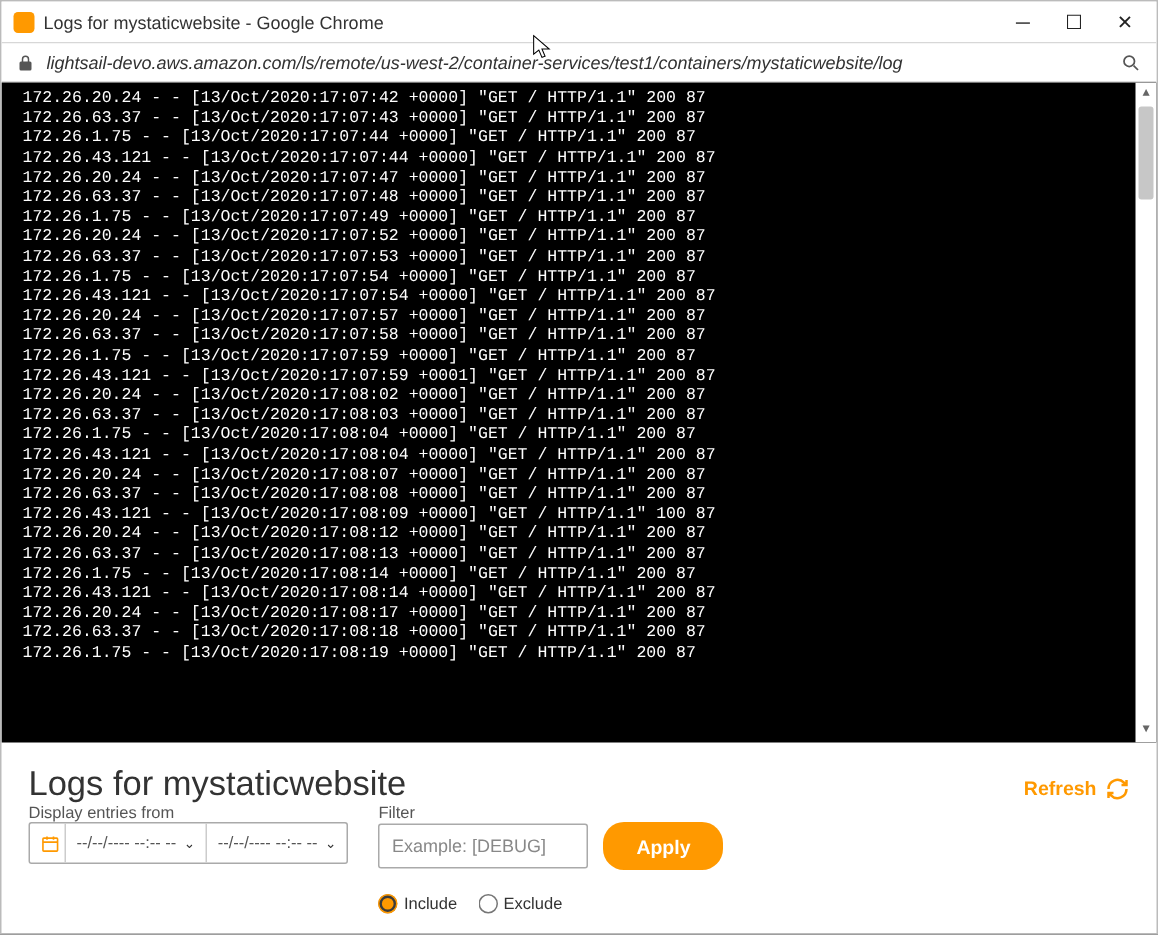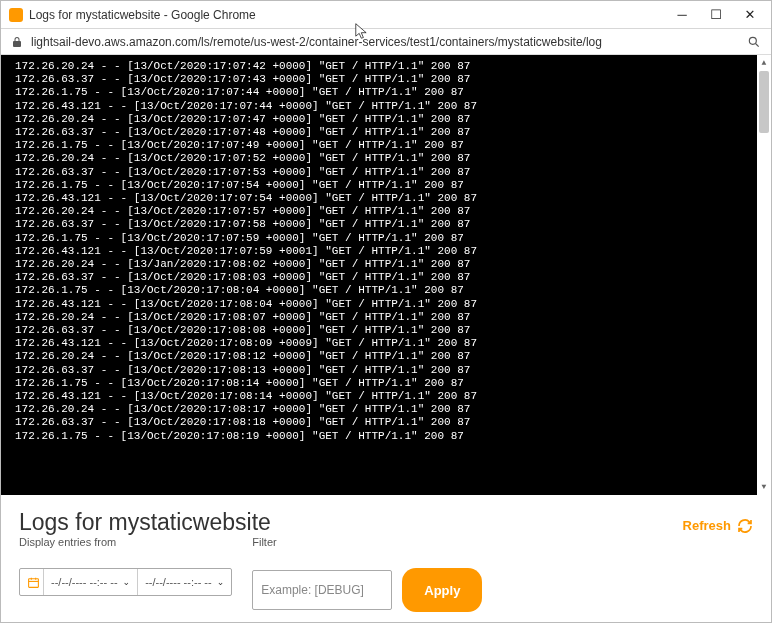--- a/index.html
+++ b/index.html
@@ -5,44 +5,44 @@
   *{box-sizing:border-box;margin:0;padding:0;}
   body{font-family:Arial,Helvetica,sans-serif;background:#fff;width:772px;height:623px;overflow:hidden;border:1px solid #bbb;position:relative;}
   .titlebar{height:28px;background:#fff;border-bottom:1px solid #d7d7d7;display:flex;align-items:center;padding:0 4px 0 8px;font-size:12px;color:#333;}
   .favicon{width:14px;height:14px;border-radius:3px;background:#ff9900;margin-right:6px;flex-shrink:0;}
   .titlebar-title{flex:1;white-space:nowrap;overflow:hidden;text-overflow:ellipsis;}
   .win-btns{display:flex;}
   .win-btn{width:34px;height:26px;display:flex;align-items:center;justify-content:center;font-size:13px;color:#222;font-family:sans-serif;}
   .addr{height:26px;background:#fff;display:flex;align-items:center;padding:0 10px;font-size:12px;color:#333;border-bottom:1px solid #dcdcdc;}
   .lock{margin-right:8px;display:flex;align-items:center;}
   .lock svg{width:12px;height:12px;}
-  .url{flex:1;white-space:nowrap;overflow:hidden;text-overflow:ellipsis;}
+  .url{flex:1;white-space:nowrap;overflow:hidden;text-overflow:ellipsis;font-style:italic;}
   .mag{margin-left:8px;display:flex;align-items:center;}
   .mag svg{width:14px;height:14px;}
   .logpane{background:#000;color:#fff;font-family:"Consolas","Courier New",monospace;font-size:11px;line-height:13.2px;height:440px;overflow:hidden;padding:5px 0 12px 14px;position:relative;}
   .log-line{white-space:pre;}
   .scroll-track{position:absolute;top:0;right:0;width:14px;height:100%;background:#fff;}
   .scroll-up,.scroll-dn{height:16px;display:flex;align-items:center;justify-content:center;color:#666;font-size:8px;}
   .scroll-thumb{position:absolute;top:16px;left:2px;width:10px;height:62px;background:#c7c7c7;border-radius:2px;}
   .panel{padding:14px 18px 8px 18px;}
   .panel-head{display:flex;align-items:baseline;justify-content:space-between;}
   .panel-title{font-size:23px;font-weight:300;color:#333;}
   .refresh{color:#ff9900;font-size:13px;display:flex;align-items:center;gap:6px;font-weight:700;}
   .refresh svg{width:16px;height:16px;}
   .form-row{display:flex;gap:20px;align-items:flex-start;margin-bottom:8px;}
   .grp{display:flex;flex-direction:column;}
-  .grp-label{font-size:11px;color:#555;margin-bottom:20px;}
+  .grp-label{font-size:11px;color:#555;margin-bottom:0;}
   .date-box{display:flex;border:1px solid #aaa;border-radius:2px;height:28px;align-items:stretch;background:#fff;}
   .date-seg{display:flex;align-items:center;padding:0 7px;font-size:11px;color:#555;white-space:nowrap;border-right:1px solid #ccc;}
   .date-seg:last-child{border-right:none;}
   .cal-ico{color:#ff9900;padding-right:3px;}
   .chev{font-size:9px;padding-left:5px;color:#333;}
-  .filter-input{height:40px;width:140px;border:1px solid #aaa;border-radius:2px;padding:0 8px;font-size:12px;color:#333;}
+  .filter-input{height:30px;width:140px;border:1px solid #aaa;border-radius:2px;padding:0 8px;font-size:12px;color:#333;}
   .filter-input::placeholder{color:#888;}
-  .apply-btn{height:44px;padding:0 22px;background:#ff9900;color:#fff;border:none;border-radius:14px;font-size:13px;font-weight:600;cursor:pointer;}
+  .apply-btn{height:32px;padding:0 22px;background:#ff9900;color:#fff;border:none;border-radius:14px;font-size:13px;font-weight:600;cursor:pointer;}
   .radio-row{display:flex;gap:14px;margin-top:16px;font-size:11px;color:#333;align-items:center;}
   .radio-row label{display:flex;align-items:center;gap:4px;}
   .radio-row input{accent-color:#ff9900;}
   .cursor{position:absolute;top:22px;left:354px;pointer-events:none;}
   .cursor svg{width:14px;height:18px;}
 </style>
 </head>
 <body>
 
 <div class="titlebar">
@@ -80,27 +80,27 @@
       <div class="log-line">172.26.63.37 - - [13/Oct/2020:17:07:48 +0000] "GET / HTTP/1.1" 200 87</div>
       <div class="log-line">172.26.1.75 - - [13/Oct/2020:17:07:49 +0000] "GET / HTTP/1.1" 200 87</div>
       <div class="log-line">172.26.20.24 - - [13/Oct/2020:17:07:52 +0000] "GET / HTTP/1.1" 200 87</div>
       <div class="log-line">172.26.63.37 - - [13/Oct/2020:17:07:53 +0000] "GET / HTTP/1.1" 200 87</div>
       <div class="log-line">172.26.1.75 - - [13/Oct/2020:17:07:54 +0000] "GET / HTTP/1.1" 200 87</div>
       <div class="log-line">172.26.43.121 - - [13/Oct/2020:17:07:54 +0000] "GET / HTTP/1.1" 200 87</div>
       <div class="log-line">172.26.20.24 - - [13/Oct/2020:17:07:57 +0000] "GET / HTTP/1.1" 200 87</div>
       <div class="log-line">172.26.63.37 - - [13/Oct/2020:17:07:58 +0000] "GET / HTTP/1.1" 200 87</div>
       <div class="log-line">172.26.1.75 - - [13/Oct/2020:17:07:59 +0000] "GET / HTTP/1.1" 200 87</div>
       <div class="log-line">172.26.43.121 - - [13/Oct/2020:17:07:59 +0001] "GET / HTTP/1.1" 200 87</div>
-      <div class="log-line">172.26.20.24 - - [13/Jan/2020:17:08:02 +0000] "GET / HTTP/1.1" 200 87</div>
+      <div class="log-line">172.26.20.24 - - [13/Oct/2020:17:08:02 +0000] "GET / HTTP/1.1" 200 87</div>
       <div class="log-line">172.26.63.37 - - [13/Oct/2020:17:08:03 +0000] "GET / HTTP/1.1" 200 87</div>
       <div class="log-line">172.26.1.75 - - [13/Oct/2020:17:08:04 +0000] "GET / HTTP/1.1" 200 87</div>
       <div class="log-line">172.26.43.121 - - [13/Oct/2020:17:08:04 +0000] "GET / HTTP/1.1" 200 87</div>
       <div class="log-line">172.26.20.24 - - [13/Oct/2020:17:08:07 +0000] "GET / HTTP/1.1" 200 87</div>
       <div class="log-line">172.26.63.37 - - [13/Oct/2020:17:08:08 +0000] "GET / HTTP/1.1" 200 87</div>
-      <div class="log-line">172.26.43.121 - - [13/Oct/2020:17:08:09 +0009] "GET / HTTP/1.1" 200 87</div>
+      <div class="log-line">172.26.43.121 - - [13/Oct/2020:17:08:09 +0000] "GET / HTTP/1.1" 100 87</div>
       <div class="log-line">172.26.20.24 - - [13/Oct/2020:17:08:12 +0000] "GET / HTTP/1.1" 200 87</div>
       <div class="log-line">172.26.63.37 - - [13/Oct/2020:17:08:13 +0000] "GET / HTTP/1.1" 200 87</div>
       <div class="log-line">172.26.1.75 - - [13/Oct/2020:17:08:14 +0000] "GET / HTTP/1.1" 200 87</div>
       <div class="log-line">172.26.43.121 - - [13/Oct/2020:17:08:14 +0000] "GET / HTTP/1.1" 200 87</div>
       <div class="log-line">172.26.20.24 - - [13/Oct/2020:17:08:17 +0000] "GET / HTTP/1.1" 200 87</div>
       <div class="log-line">172.26.63.37 - - [13/Oct/2020:17:08:18 +0000] "GET / HTTP/1.1" 200 87</div>
       <div class="log-line">172.26.1.75 - - [13/Oct/2020:17:08:19 +0000] "GET / HTTP/1.1" 200 87</div>
     </div>
   <div class="scroll-track">
     <div class="scroll-up">▲</div>

